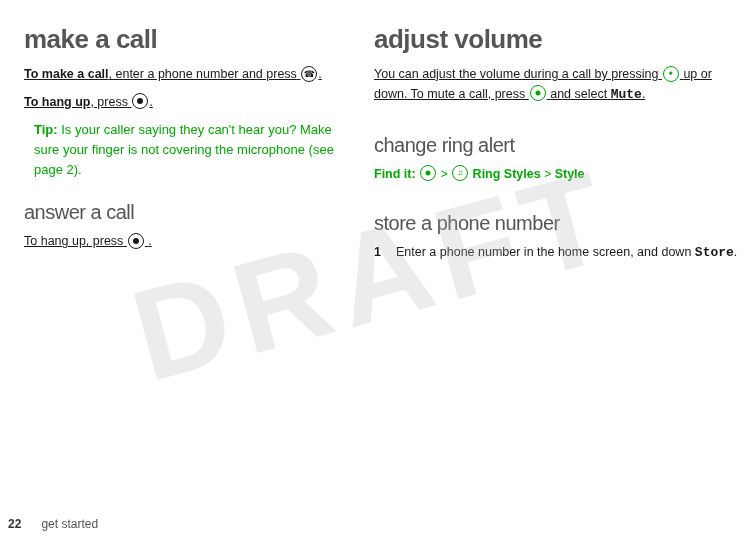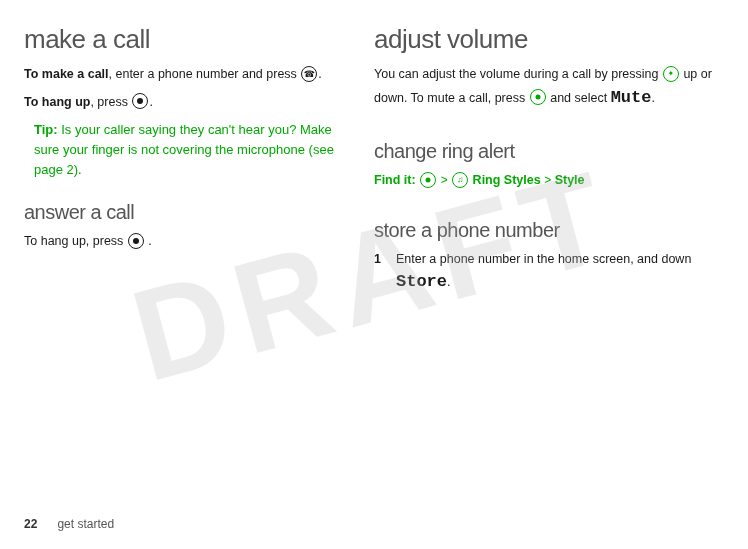--- a/index.html
+++ b/index.html
@@ -30,21 +30,21 @@
     }
 
     .right-column {
       width: 384px;
       padding-left: 10px;
       flex-shrink: 0;
     }
 
     .section-title-large {
       font-size: 26px;
-      font-weight: 400;
+      font-weight: 700;
       color: #555555;
       font-family: Arial, Helvetica, sans-serif;
       line-height: 1.2;
       margin-bottom: 10px;
       letter-spacing: -0.5px;
     }
 
     .section-title-medium {
       font-size: 20px;
       font-weight: 300;
@@ -53,20 +53,21 @@
       line-height: 1.2;
       margin-bottom: 8px;
       letter-spacing: -0.5px;
     }
 
     .body-text {
       font-size: 12.5px;
       line-height: 1.55;
       color: #1a1a1a;
       margin-bottom: 8px;
+      text-decoration: underline;
     }
 
     .tip-text {
       font-size: 13px;
       line-height: 1.55;
       color: #00aa00;
       margin-bottom: 14px;
       margin-left: 10px;
     }
 
@@ -94,21 +95,21 @@
       line-height: 1.5;
     }
 
     .find-it-text .bold-label {
       font-weight: bold;
       color: #00aa00;
     }
 
     .mono-inline {
       font-family: 'Courier New', monospace;
-      font-size: 17px;
+      font-size: 13px;
       font-weight: bold;
     }
 
     .icon-circle {
       display: inline-block;
       width: 16px;
       height: 16px;
       border: 1.5px solid #1a1a1a;
       border-radius: 50%;
       vertical-align: middle;
@@ -260,21 +261,21 @@
       letter-spacing: 10px;
       pointer-events: none;
       user-select: none;
       z-index: 10;
       font-family: Arial Black, sans-serif;
     }
 
     .page-footer {
       position: absolute;
       bottom: 18px;
-      left: 24px;
+      left: 8px;
       font-size: 12px;
       color: #555;
     }
 
     .page-footer .page-num {
       font-weight: bold;
       color: #333;
     }
   </style>
 </head>

